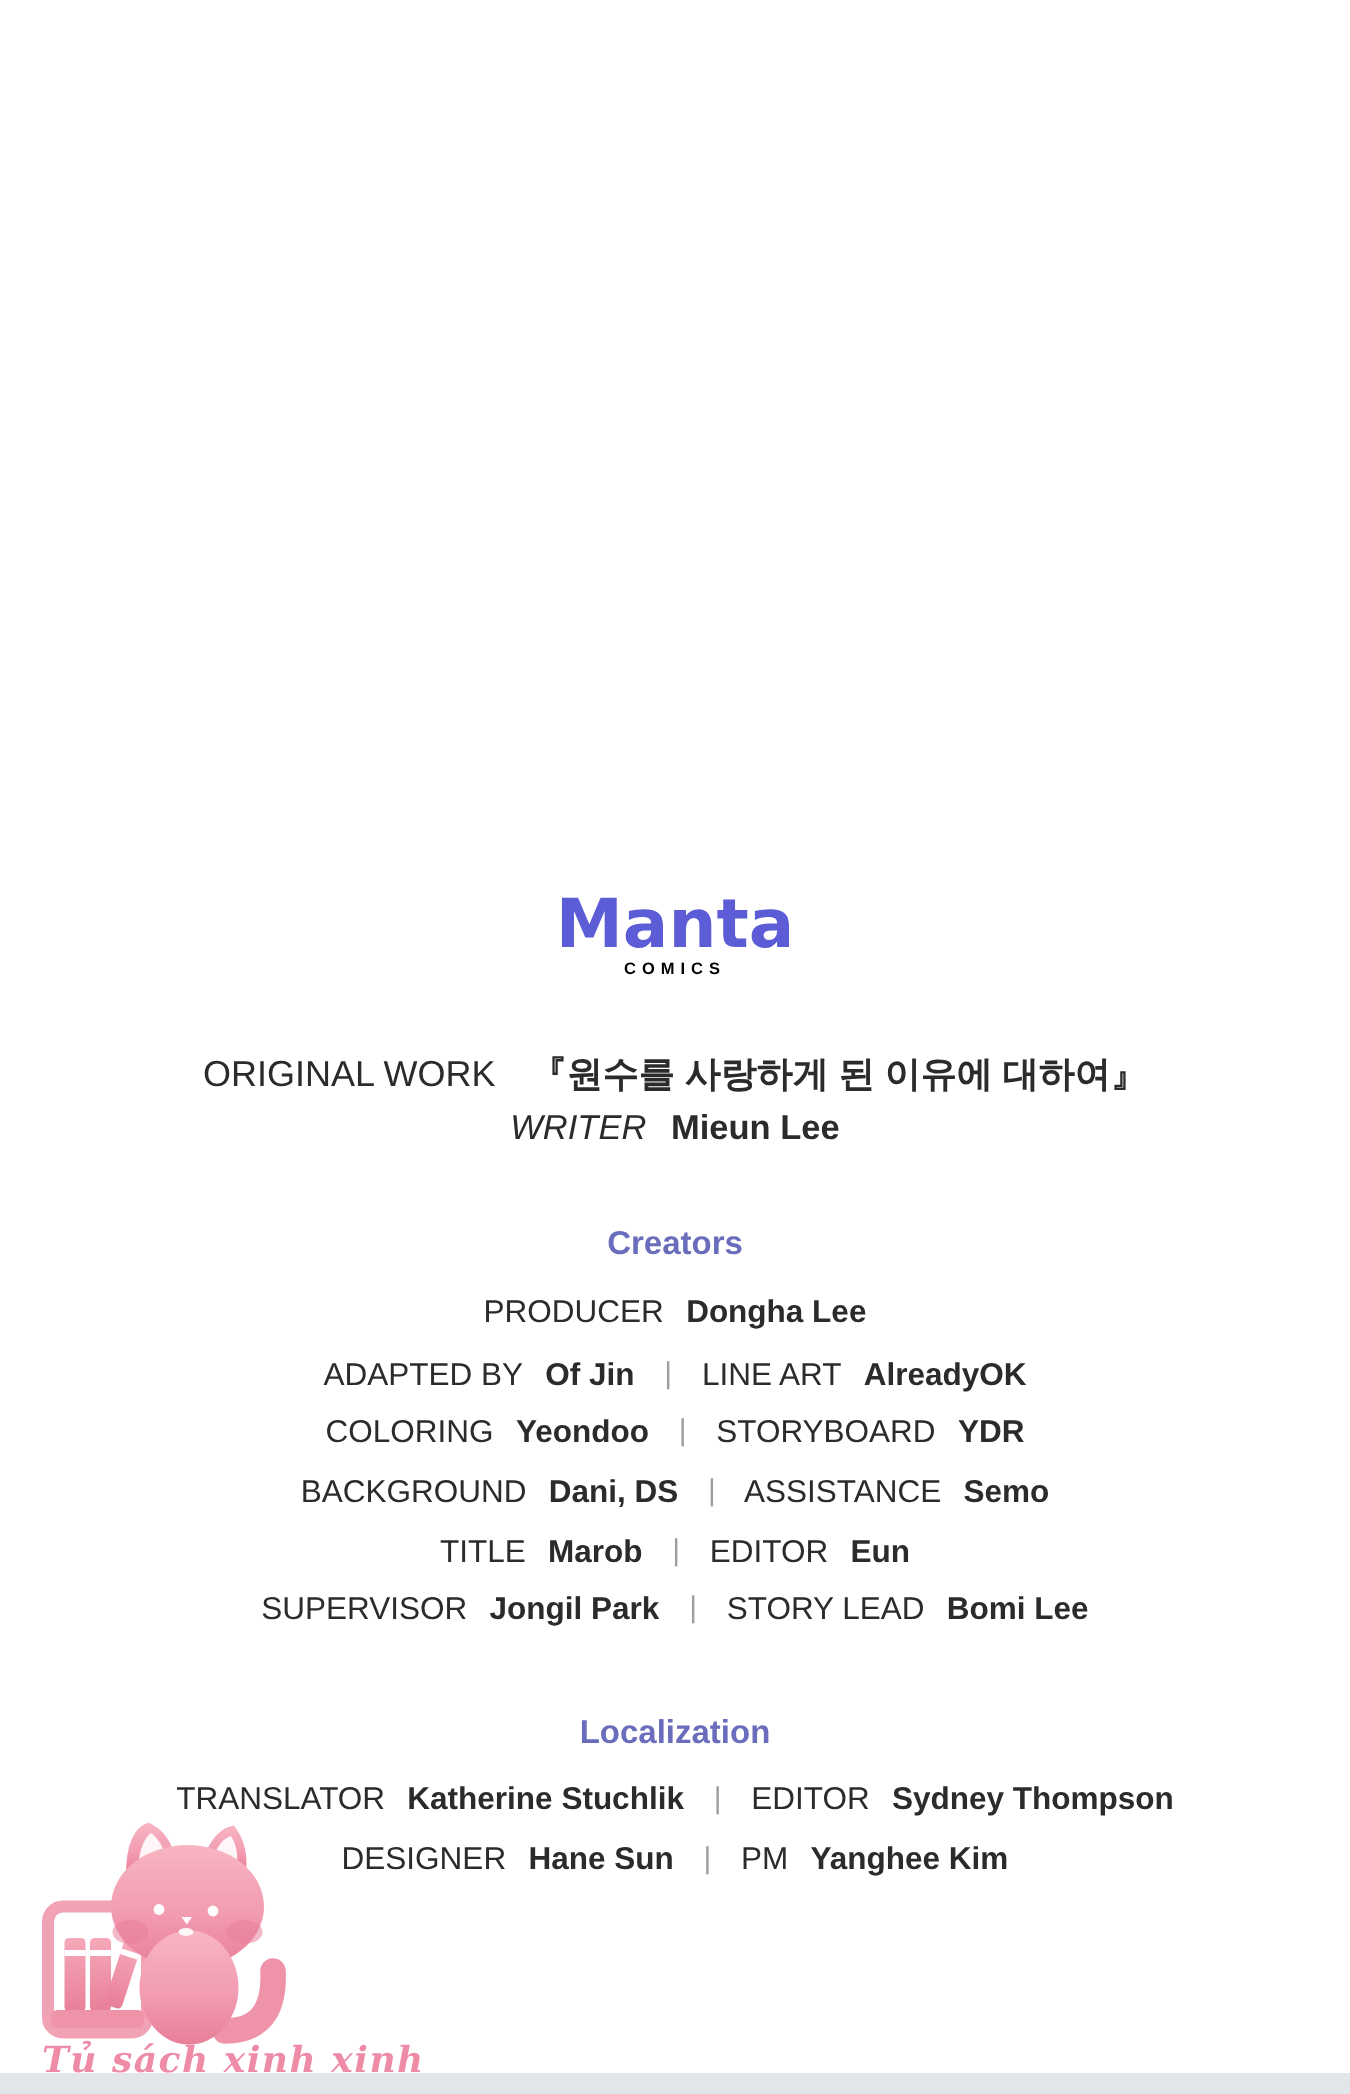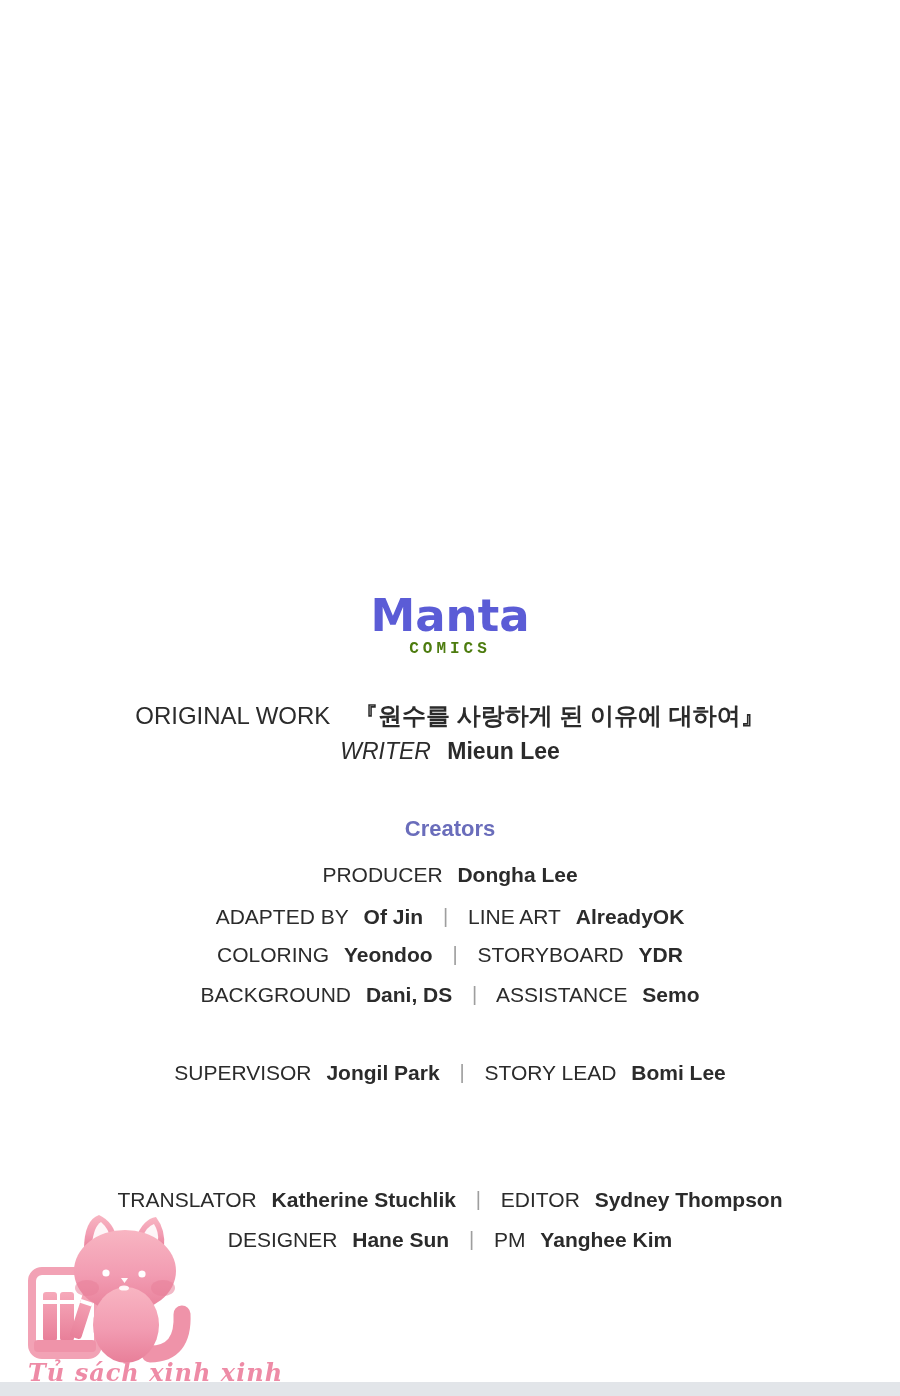--- a/index.html
+++ b/index.html
@@ -24,25 +24,25 @@
   
   .brand {
     font-family: "DejaVu Sans", sans-serif;
     font-weight: 800;
     font-size: 45px;
     line-height: 1;
     color: #5b5cd6;
     letter-spacing: 0px;
   }
   .brand-sub {
-    font-family: Liberation Mono, monospace;
+    font-family: Liberation Sans, sans-serif;
     font-weight: 800;
-    font-size: 16px;
+    font-size: 11px;
     letter-spacing: 4px;
-    color: #4d7c0f;
+    color: #000000;
   }
   
   .origwork { font-size: 24px; }
   .origwork .lbl { font-weight: 400; margin-right: 17px; }
   .origwork .ttl { font-weight: 700; }
   .writer { font-size: 23px; }
   .writer .lbl { font-weight: 400; margin-right: 10px; font-style: italic; }
   .writer .nm { font-weight: 700; }
   
   .section-heading {
@@ -127,29 +127,37 @@
   </div>
 
   <div class="row credit" style="top:983px">
     <span class="lbl">BACKGROUND</span>
     <span class="nm">Dani, DS</span>
     <span class="sep">|</span>
     <span class="lbl">ASSISTANCE</span>
     <span class="nm">Semo</span>
   </div>
 
+  <div class="row credit" style="top:1023px">
+    <span class="lbl">TITLE</span>
+    <span class="nm">Marob</span>
+    <span class="sep">|</span>
+    <span class="lbl">EDITOR</span>
+    <span class="nm">Eun</span>
+  </div>
 
   <div class="row credit" style="top:1061px">
     <span class="lbl">SUPERVISOR</span>
     <span class="nm">Jongil Park</span>
     <span class="sep">|</span>
     <span class="lbl">STORY LEAD</span>
     <span class="nm">Bomi Lee</span>
   </div>
 
+  <div class="row section-heading" style="top:1142px">Localization</div>
 
   <div class="row credit" style="top:1188px">
     <span class="lbl">TRANSLATOR</span>
     <span class="nm">Katherine Stuchlik</span>
     <span class="sep">|</span>
     <span class="lbl">EDITOR</span>
     <span class="nm">Sydney Thompson</span>
   </div>
 
   <div class="row credit" style="top:1228px">

